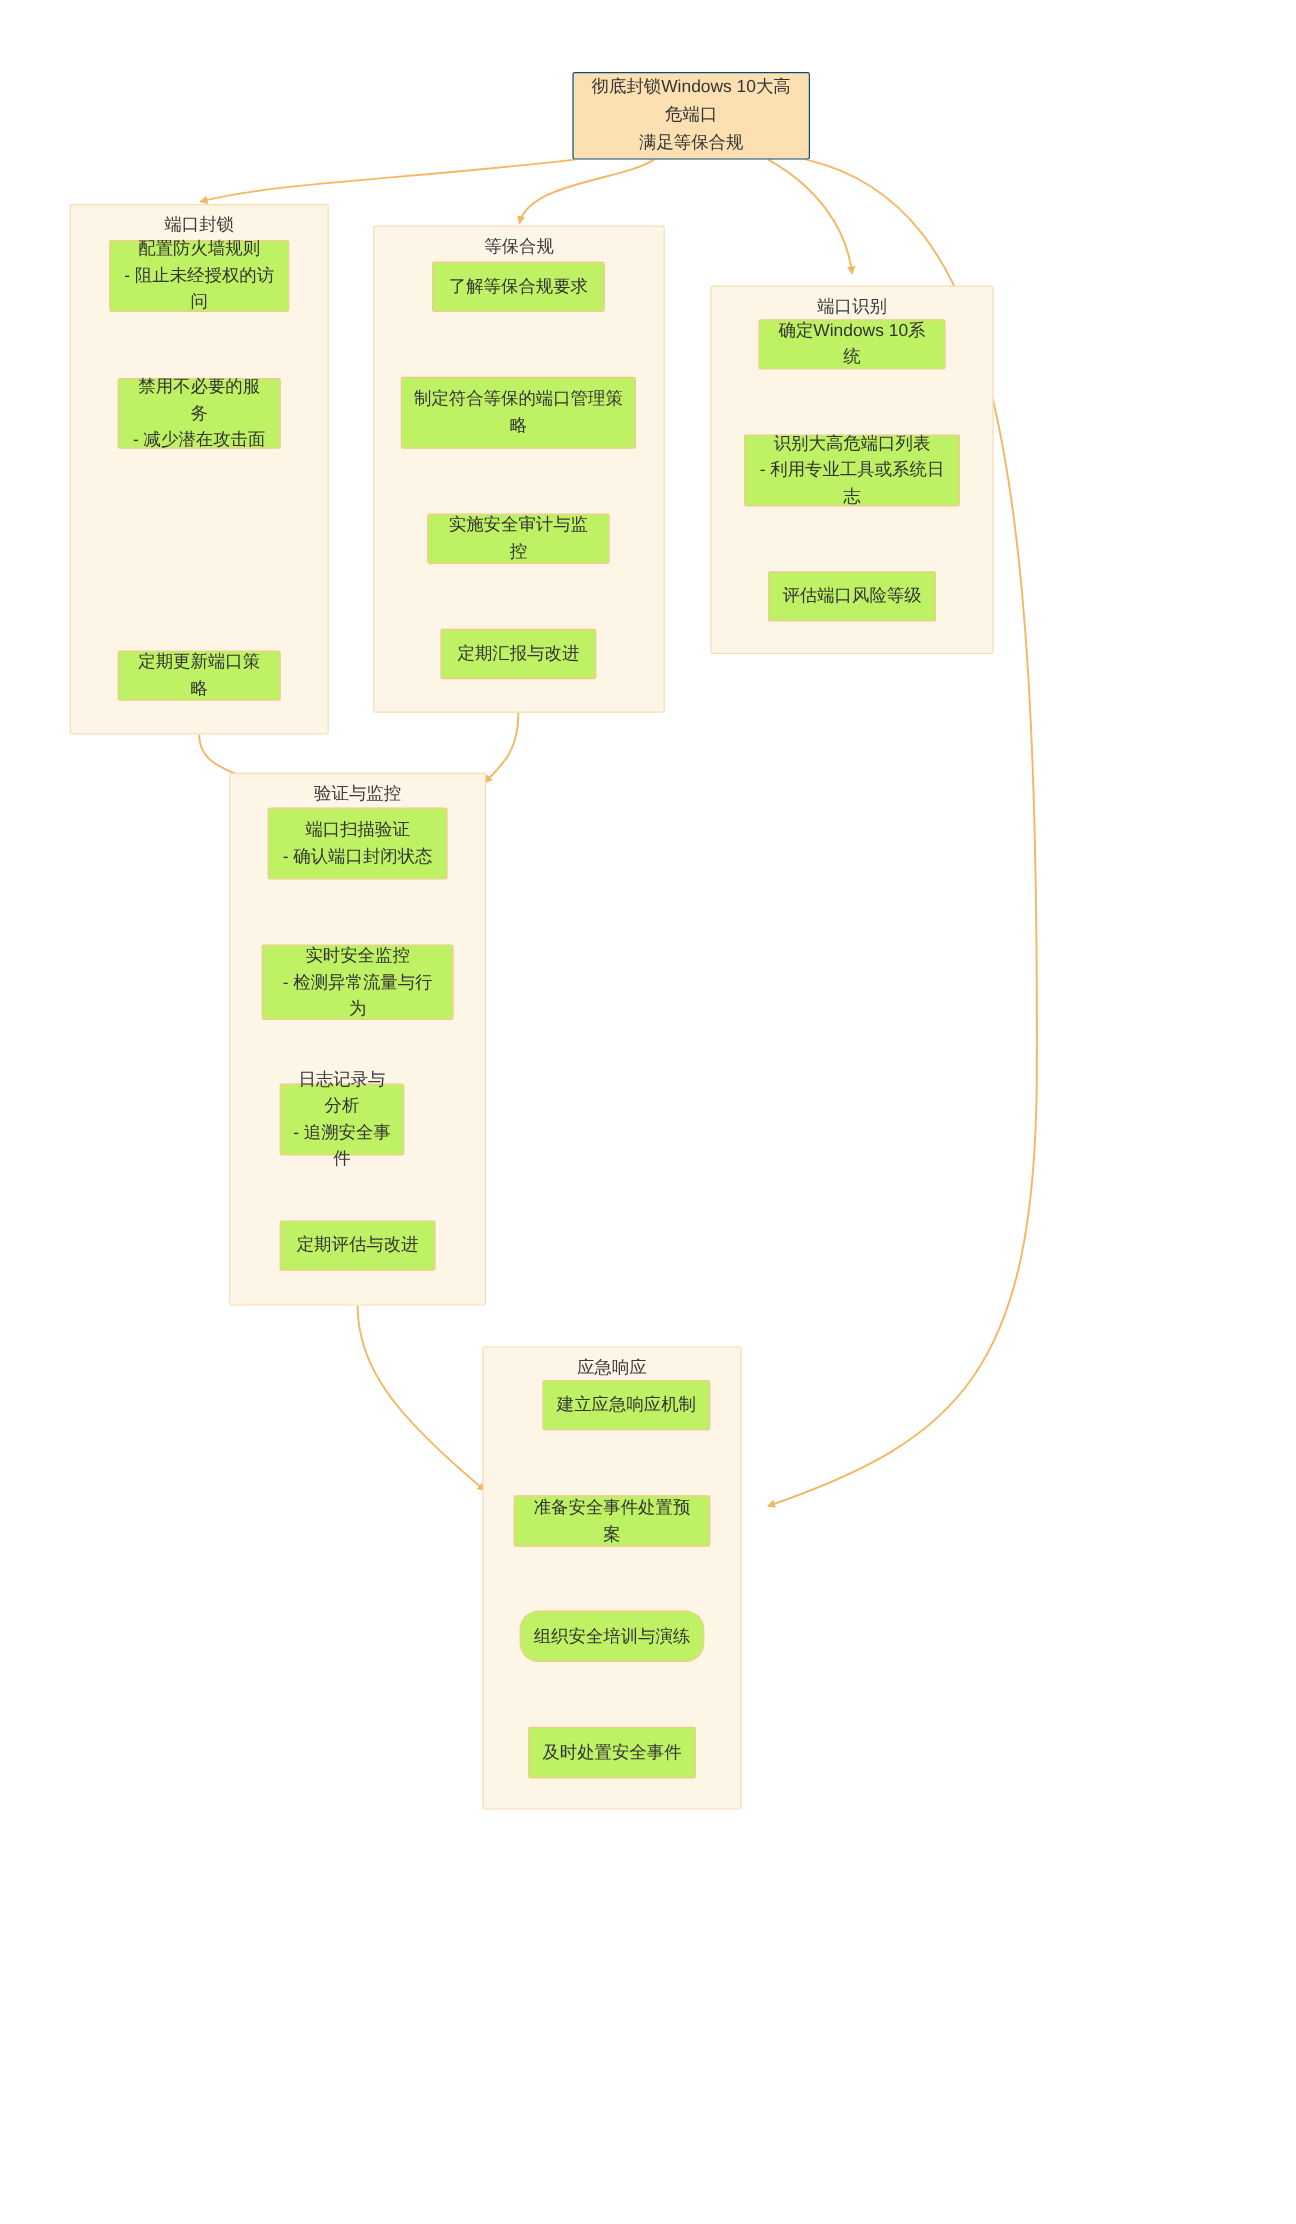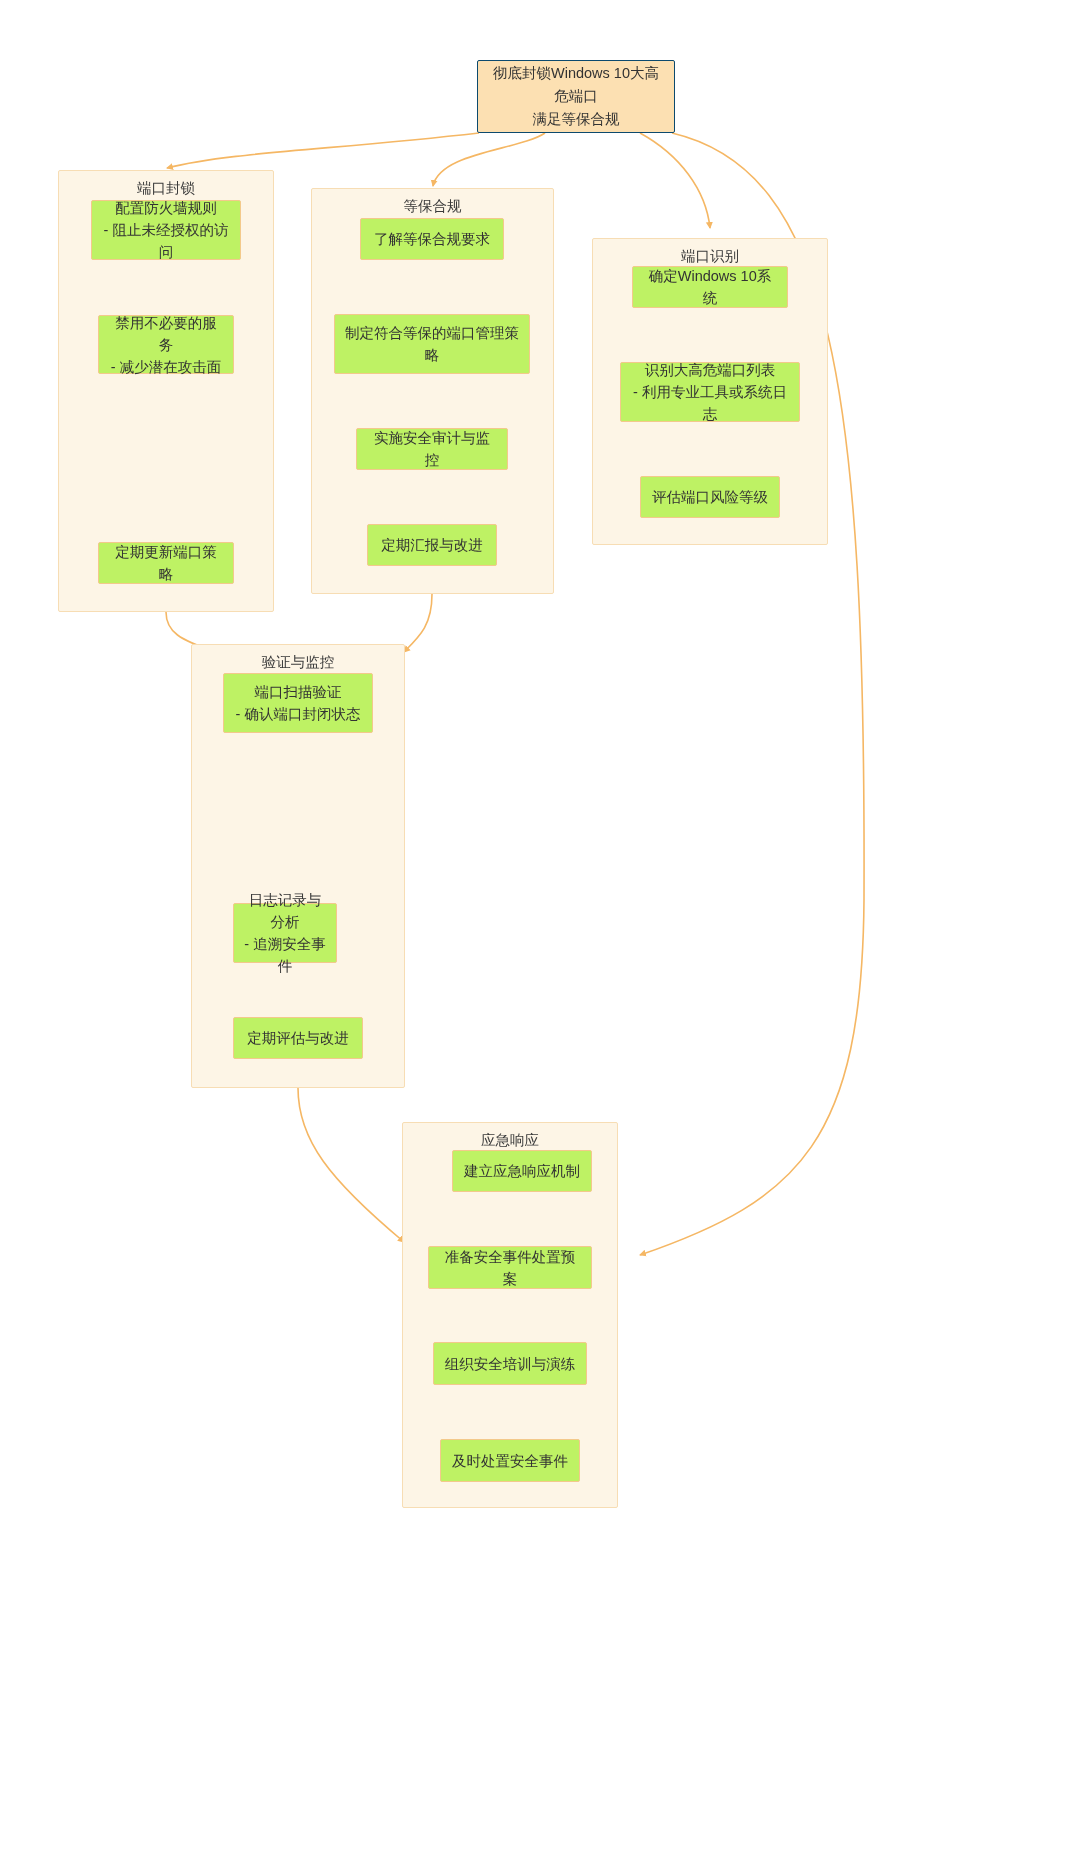--- a/index.html
+++ b/index.html
@@ -164,37 +164,41 @@
     <span>评估端口风险等级</span>
   </div>
 
   <div class="cluster" style="left:191px;top:644px;width:214px;height:444px;">
     <div class="cluster-label">验证与监控</div>
   </div>
   <div class="node" style="left:223px;top:673px;width:150px;height:60px;">
     <span>端口扫描验证
 - 确认端口封闭状态</span>
   </div>
+  <div class="node" style="left:218px;top:787px;width:160px;height:63px;">
+    <span>实时安全监控
+- 检测异常流量与行为</span>
+  </div>
   <div class="node" style="left:233px;top:903px;width:104px;height:60px;">
     <span>日志记录与分析
 - 追溯安全事件</span>
   </div>
   <div class="node" style="left:233px;top:1017px;width:130px;height:42px;">
     <span>定期评估与改进</span>
   </div>
 
   <div class="cluster" style="left:402px;top:1122px;width:216px;height:386px;">
     <div class="cluster-label">应急响应</div>
   </div>
   <div class="node" style="left:440px;top:1150px;width:140px;height:42px;margin-left:12px;">
     <span>建立应急响应机制</span>
   </div>
   <div class="node" style="left:428px;top:1246px;width:164px;height:43px;">
     <span>准备安全事件处置预案</span>
   </div>
-  <div class="node" style="left:433px;top:1342px;width:154px;height:43px;">
+  <div class="node" style="left:433px;top:1342px;width:154px;height:43px;border-radius:16px;">
     <span>组织安全培训与演练</span>
   </div>
   <div class="node" style="left:440px;top:1439px;width:140px;height:43px;">
     <span>及时处置安全事件</span>
   </div>
 
 </div>
 
 </body></html>

